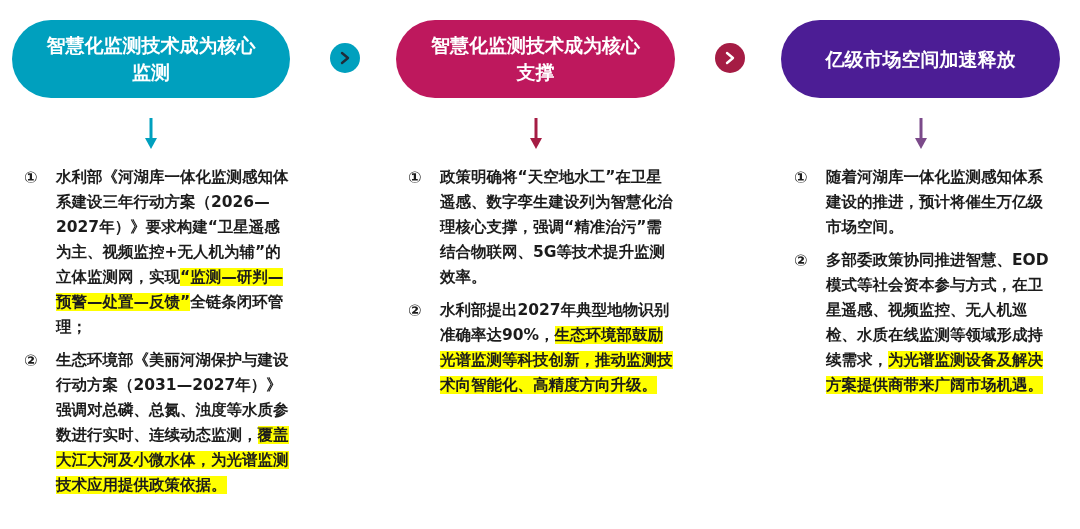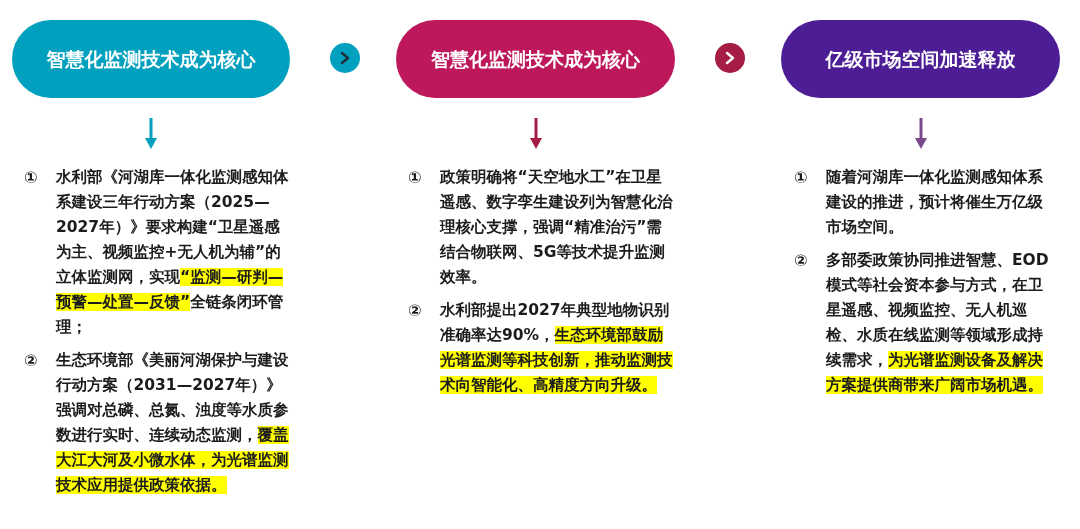--- a/index.html
+++ b/index.html
@@ -19,32 +19,34 @@
   .item { position: relative; padding-left: 32px; margin-bottom: 8px; }
   .num { position: absolute; left: 0; top: 0; font-size: 16px; }
   .hl { background: #ffff00; }
 </style>
 </head>
 <body>
 
 <div class="pill" style="left:12px; width:278px; background:#00A0BE;">
   <div>
     <span>智慧化监测技术成为核心</span>
+    <span>监测</span>
   </div>
 </div>
 
 <div class="chev" style="left:330px; background:#00A0BE;">
   <svg viewBox="0 0 14 14">
     <polyline points="4,2 10,7 4,12" fill="none" stroke="#1f2d3a" stroke-width="2.4" stroke-linecap="round" stroke-linejoin="round"></polyline>
   </svg>
 </div>
 
 <div class="pill" style="left:396px; width:279px; background:#be185d;">
   <div>
     <span>智慧化监测技术成为核心</span>
+    <span>支撑</span>
   </div>
 </div>
 
 <div class="chev" style="left:715px; background:#A51C44;">
   <svg viewBox="0 0 14 14">
     <polyline points="4,2 10,7 4,12" fill="none" stroke="#ffffff" stroke-width="2.4" stroke-linecap="round" stroke-linejoin="round"></polyline>
   </svg>
 </div>
 
 <div class="pill" style="left:781px; width:279px; background:#4c1d95;">
@@ -62,21 +64,21 @@
   <polygon points="1,20 13,20 7,31" fill="#A51C44"></polygon>
 </svg>
 <svg class="arrow" style="left:914px;" viewBox="0 0 14 32">
   <line x1="7" y1="0" x2="7" y2="22" stroke="#7B4A8A" stroke-width="3"></line>
   <polygon points="1,20 13,20 7,31" fill="#7B4A8A"></polygon>
 </svg>
 
 <div class="col" style="left:24px; width:268px;">
   <div class="item">
     <span class="num">①</span>
-    <span>水利部《河湖库一体化监测感知体系建设三年行动方案（2025—2027年）》要求构建“卫星遥感为主、视频监控+无人机为辅”的立体监测网，实现</span><span class="hl">“监测—研判—预警—处置—反馈”</span><span>全链条闭环管理；</span>
+    <span>水利部《河湖库一体化监测感知体系建设三年行动方案（2026—2027年）》要求构建“卫星遥感为主、视频监控+无人机为辅”的立体监测网，实现</span><span class="hl">“监测—研判—预警—处置—反馈”</span><span>全链条闭环管理；</span>
   </div>
   <div class="item">
     <span class="num">②</span>
     <span>生态环境部《美丽河湖保护与建设行动方案（2031—2027年）》强调对总磷、总氮、浊度等水质参数进行实时、连续动态监测，</span><span class="hl">覆盖大江大河及小微水体，为光谱监测技术应用提供政策依据。</span>
   </div>
 </div>
 
 <div class="col" style="left:408px; width:268px;">
   <div class="item">
     <span class="num">①</span>

